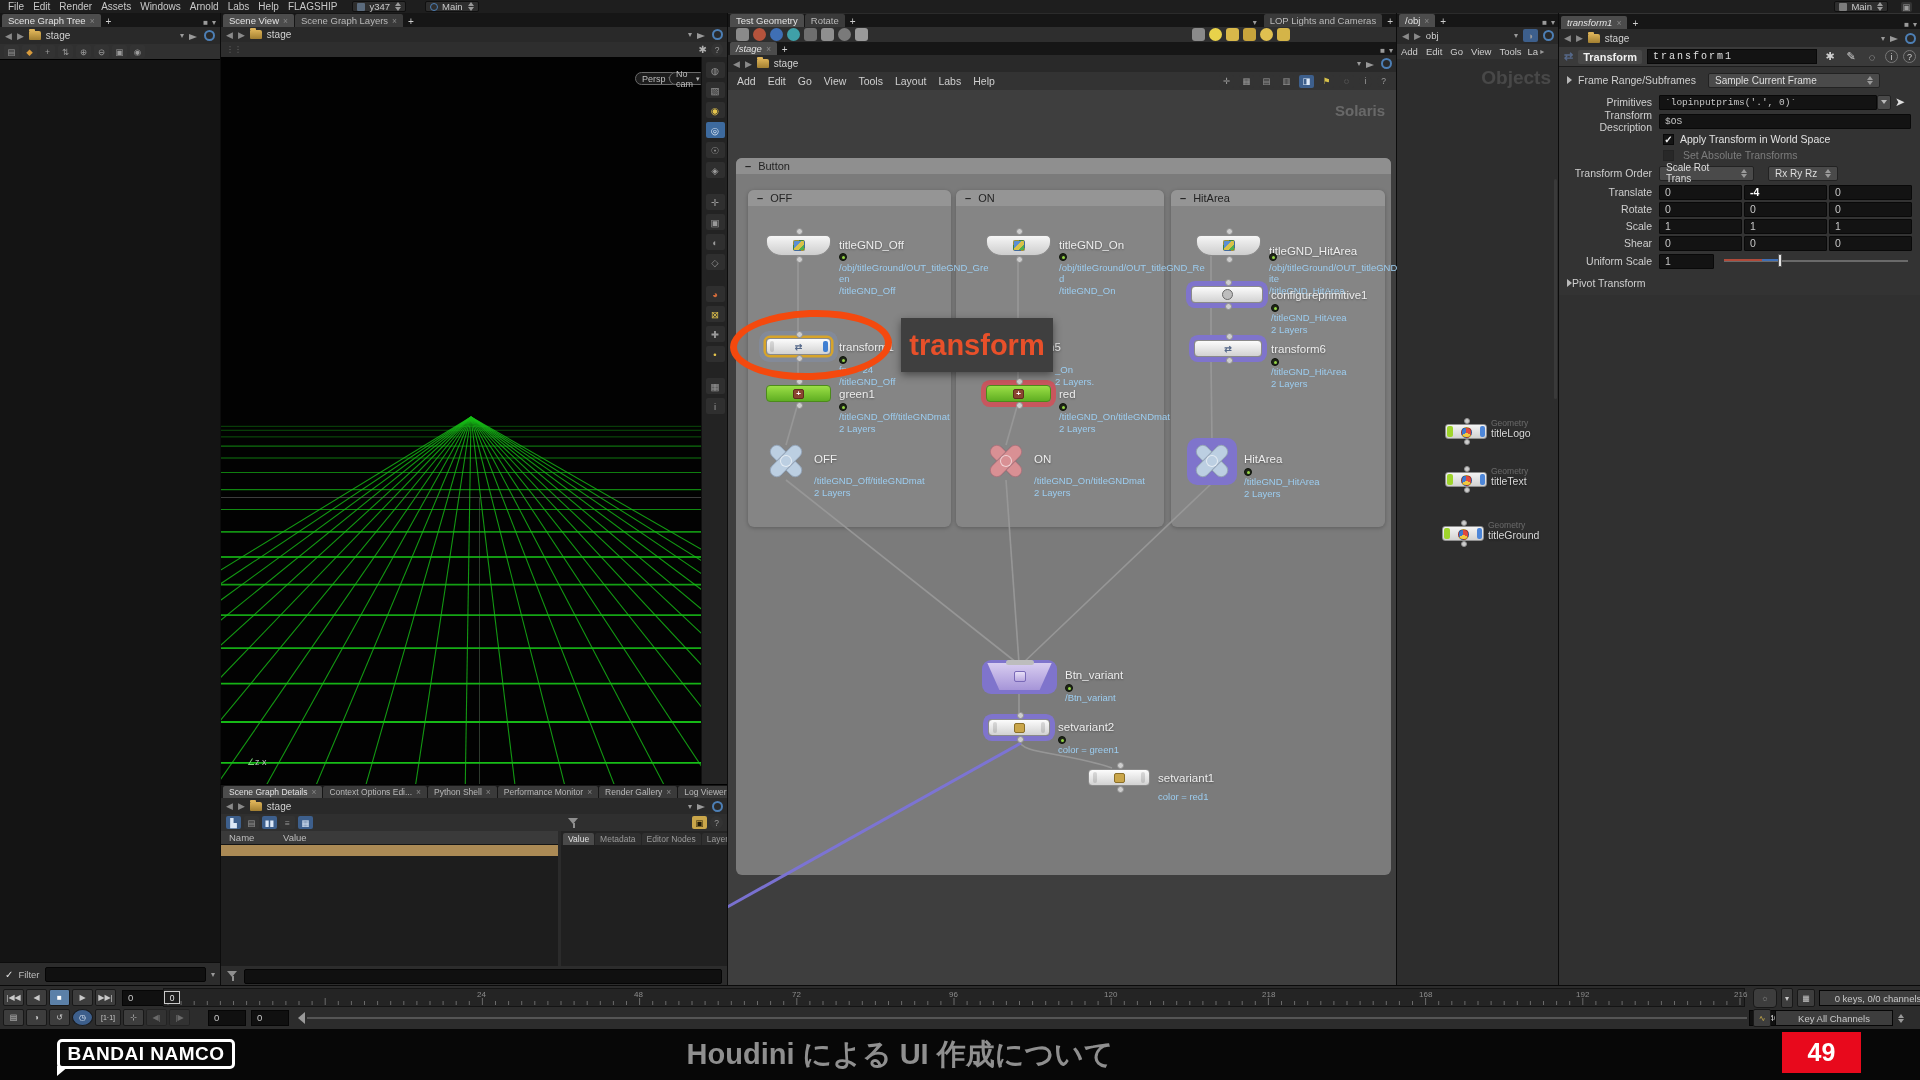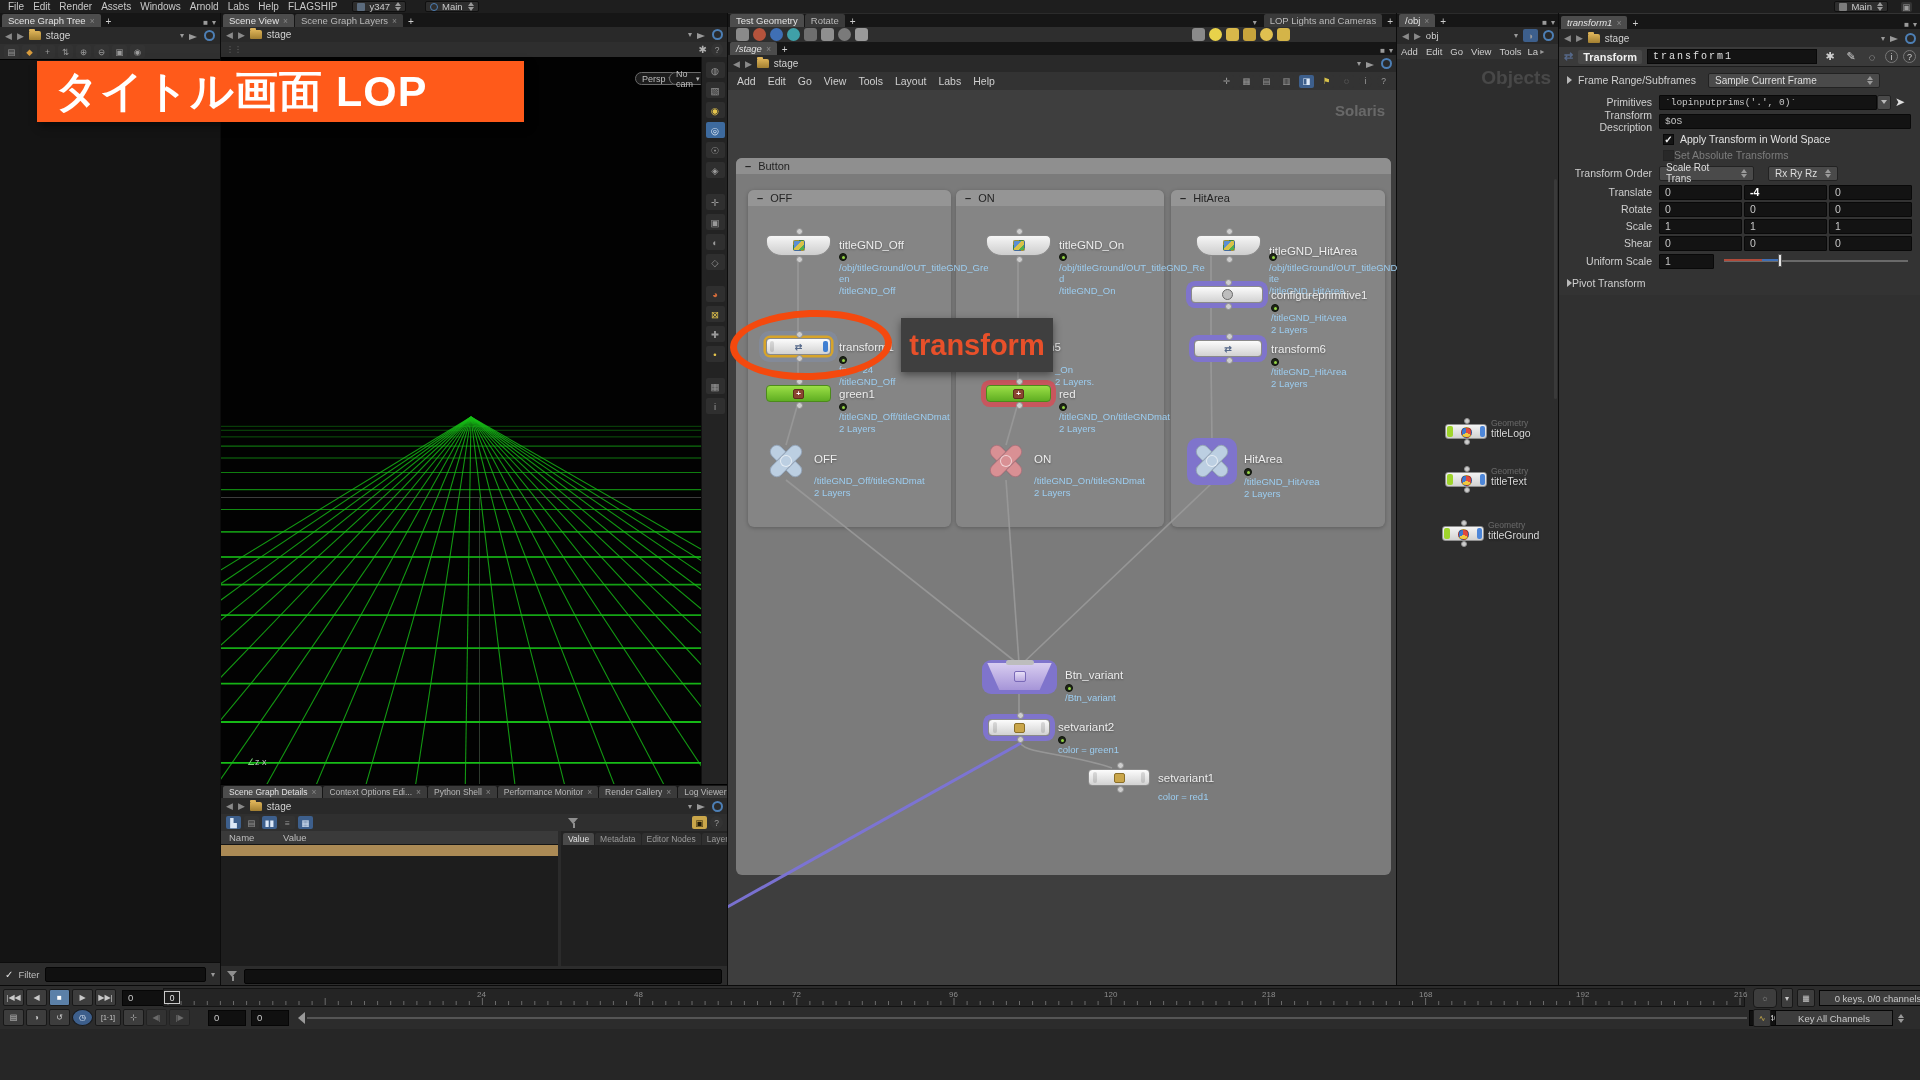--- a/index.html
+++ b/index.html
@@ -746,21 +746,21 @@
     <div class="prow" style="top:100px">
       <span class="plabel" style="width:100px">Transform Description</span>
       <span class="pfield" style="width:252px;font-family:'Liberation Mono',monospace;font-size:9.5px">$OS</span>
     </div>
     <div class="prow" style="top:118px">
       <span class="checkbox" style="margin-left:104px">✓</span>
       <span style="margin-left:6px;color:#e2e2e2;font-size:10.5px">Apply Transform in World Space</span>
     </div>
     <div class="prow" style="top:134px">
       <span class="checkbox" style="margin-left:104px;opacity:.35"></span>
-      <span style="margin-left:0;color:#7d7d7d;font-size:10.5px">Set Absolute Transforms</span>
+      <span style="margin-left:9px;color:#7d7d7d;font-size:10.5px">Set Absolute Transforms</span>
     </div>
     <div class="prow" style="top:152px">
       <span class="plabel" style="width:100px">Transform Order</span>
       <span class="pdrop" style="width:95px">
           <span>Scale Rot Trans</span>
           <span class="spin" style="margin-left:auto"></span>
         </span>
       <span class="pdrop" style="width:70px;margin-left:14px">
           <span>Rx Ry Rz</span>
           <span class="spin" style="margin-left:auto"></span>
@@ -978,18 +978,22 @@
       <span class="pbtn" style="width:18px;height:18px">▦</span>
       <span class="tfield" style="width:118px;background:#3d3d3d;justify-content:center">0 keys, 0/0 channels</span>
     </div>
     <div class="abs" style="left:1753px;top:23px;display:flex;align-items:center;gap:4px">
       <span class="pbtn" style="width:18px;height:18px;color:#d8b84a">∿</span>
       <span class="tfield" style="width:118px;background:#3d3d3d;justify-content:center">Key All Channels</span>
       <span class="spin"></span>
     </div>
   </div>
 
-
-  <div class="abs" id="titlecard">
-      <span>タイトル画面 LOP</span>
-    </div>
+  <div class="abs" id="footer">
+    <div class="brand">
+        <span>BANDAI NAMCO</span>
+      </div>
+    <div class="ftitle">Houdini による UI 作成について</div>
+    <div class="pagebox">49</div>
+  </div>
+
 
 </div>
 
 </body></html>

